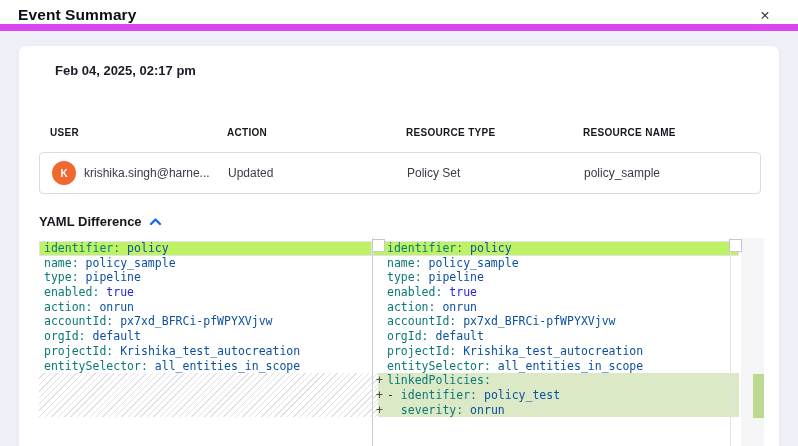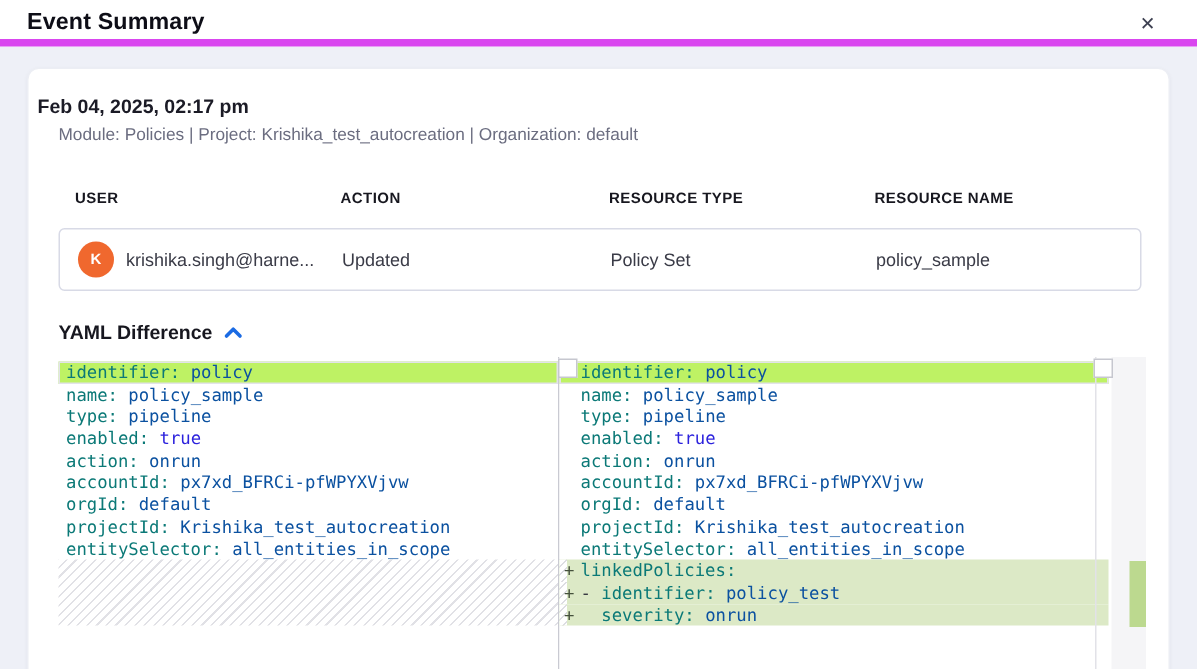--- a/index.html
+++ b/index.html
@@ -6,40 +6,40 @@
   html,body { width:798px; height:446px; overflow:hidden; }
   body {
     position:relative;
     background:#eef0f7;
     font-family:"Liberation Sans","DejaVu Sans",sans-serif;
     color:#1b1b26;
   }
   
   .topbar {
     position:absolute; left:0; top:0; width:798px; height:31px;
-    background:#ffffff; border-bottom:5px solid #d946ef;
+    background:#ffffff; border-bottom:7px solid #d946ef;
   }
   .topbar .title {
     position:absolute; left:18px; top:6px;
     font-size:15.5px; font-weight:700; color:#0d0d16; letter-spacing:.1px;
   }
   .close-btn {
     position:absolute; right:24px; top:6px; width:18px; height:18px;
     display:flex; align-items:center; justify-content:center;
     font-size:12.5px; font-weight:600; color:#3e4152; cursor:pointer;
     background:none; border:none; font-family:inherit;
   }
   
   .card {
     position:absolute; left:18px; top:45px; width:762px; height:420px;
     background:#ffffff; border:1px solid #eceef4; border-radius:8px;
     box-shadow:0 1px 3px rgba(40,41,61,.05);
   }
   .event-date {
-    position:absolute; left:6px; top:17px;
+    position:absolute; left:36px; top:17px;
     font-size:13px; font-weight:700; color:#1b1b26;
   }
   .event-meta {
     position:absolute; left:20px; top:38px;
     font-size:11.5px; color:#6b6d80;
   }
   
   .thead { position:absolute; left:20px; top:81px; width:722px; height:14px; }
   .thead span {
     position:absolute; top:0; font-size:10px; font-weight:700;
@@ -125,21 +125,20 @@
 <div class="topbar">
   <div class="title">Event Summary</div>
   <button class="close-btn">
       <span>✕</span>
     </button>
 </div>
 
 <div class="card">
 
   <div class="event-date">Feb 04, 2025, 02:17 pm</div>
-  <div class="event-meta">Module: Policies | Project: Krishika_test_autocreation | Organization: default</div>
 
   <div class="thead">
     <span class="th-user">USER</span>
     <span class="th-action">ACTION</span>
     <span class="th-rtype">RESOURCE TYPE</span>
     <span class="th-rname">RESOURCE NAME</span>
   </div>
 
   <div class="row-box">
     <div class="avatar" style="background: rgb(240, 104, 46);">K</div>

